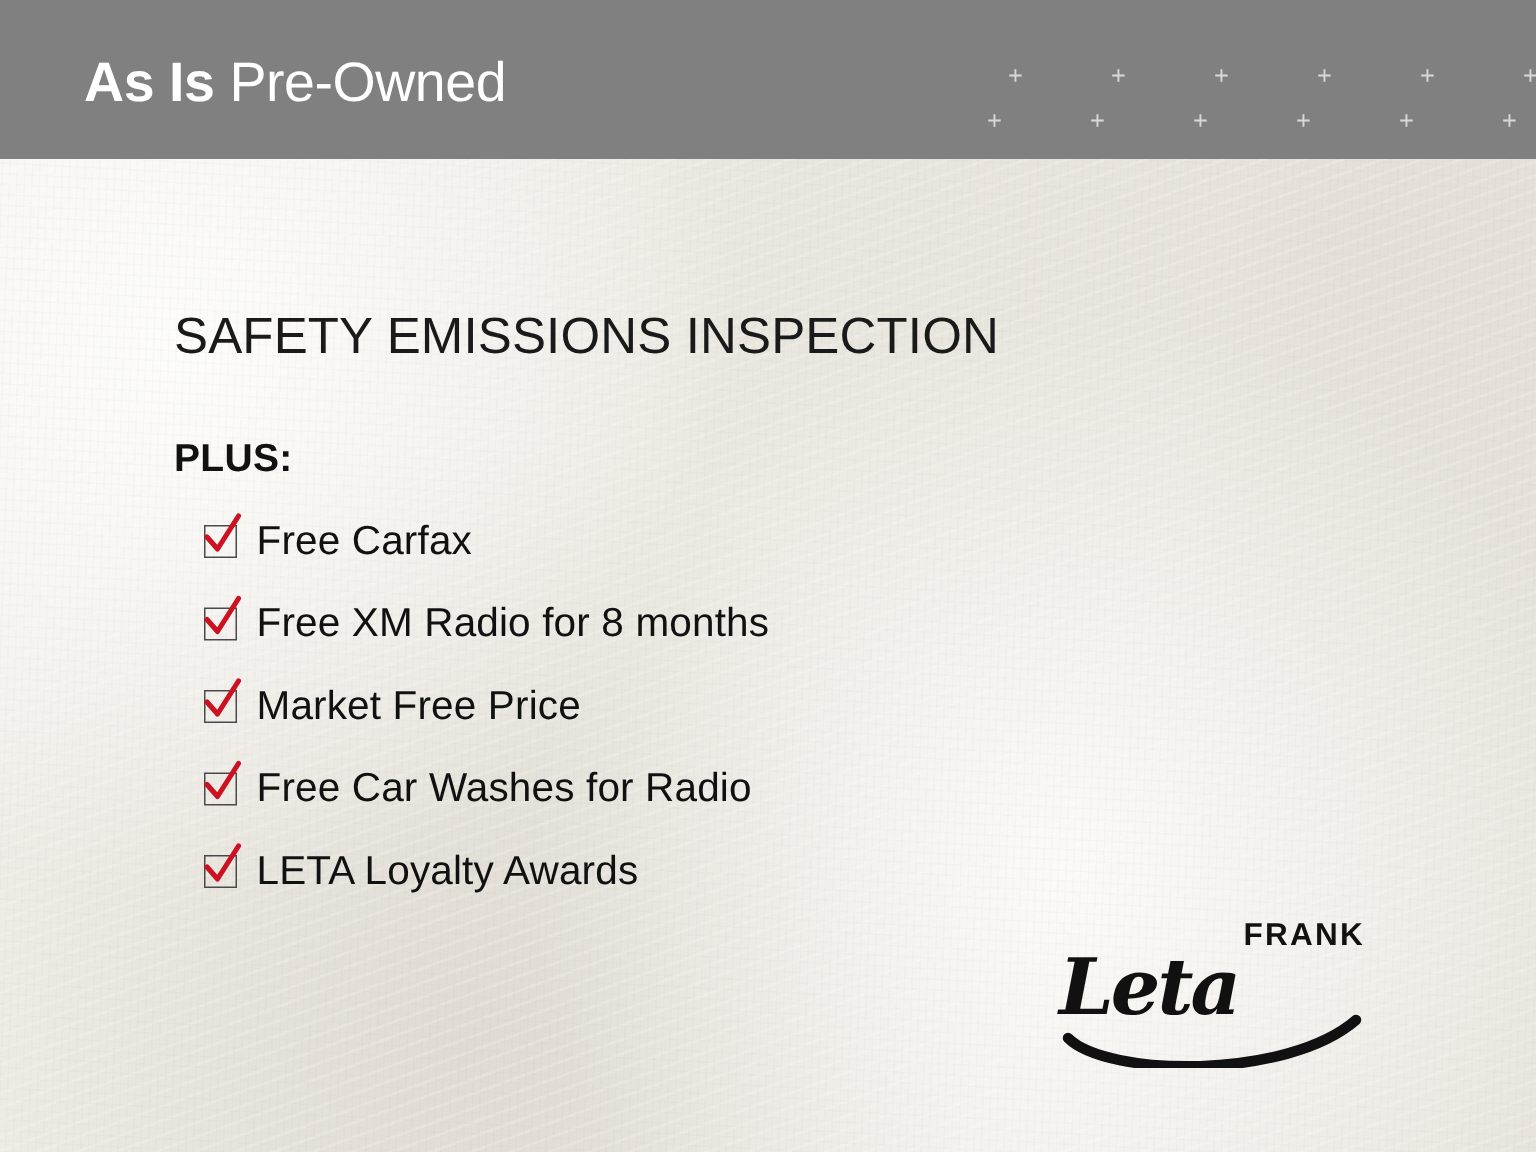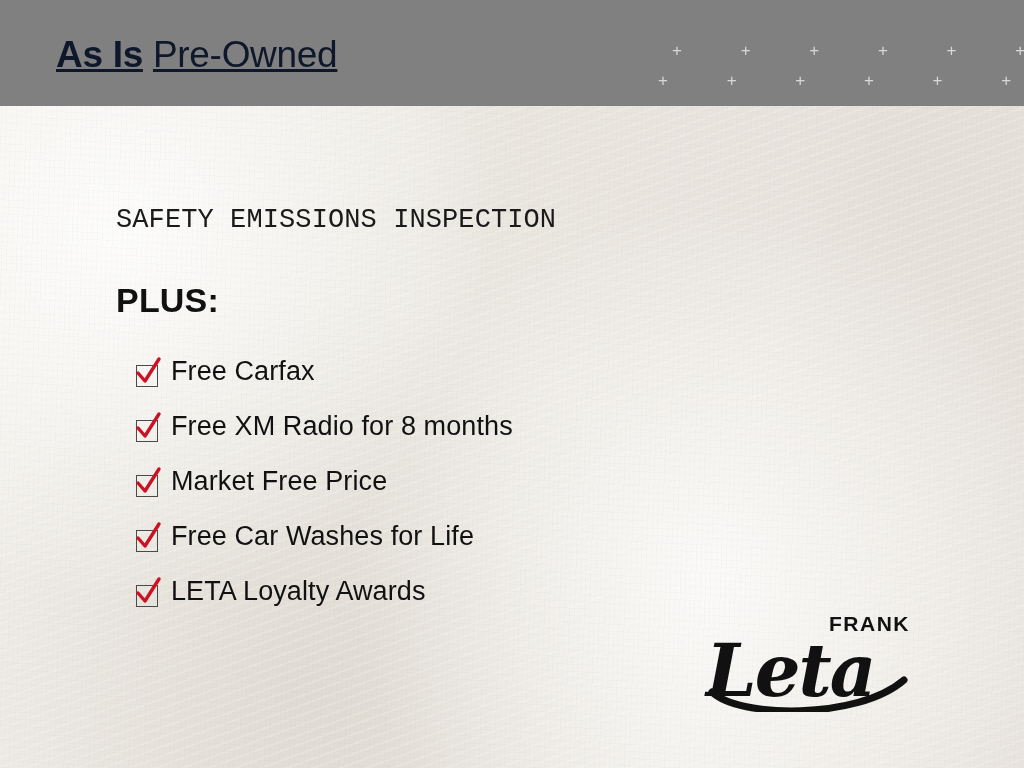--- a/index.html
+++ b/index.html
@@ -42,23 +42,22 @@
     width: 1024px;
     height: 106px;
     background: #808080;
   }
   .header-title {
     position: absolute;
     left: 56px;
     top: 34px;
     font-size: 37px;
     letter-spacing: -0.3px;
-    color: #0f172a;
+    color: #ffffff;
     white-space: nowrap;
-    text-decoration: underline;
   }
   .header-title .strong {
     font-weight: bold;
   }
   .header-title .light {
     font-weight: normal;
     margin-left: 10px;
   }
   .plus-pattern {
     position: absolute;
@@ -77,41 +76,40 @@
     display: block;
     margin-left: -14px;
   }
   .content {
     position: absolute;
     left: 116px;
     top: 205px;
     width: 800px;
   }
   .subheading {
-    font-size: 27px;
+    font-size: 34px;
     color: #1a1a1a;
     letter-spacing: 0.1px;
     margin: 0 0 46px 0;
-    font-family: Liberation Mono, monospace;
   }
   .plus-label {
-    font-size: 34px;
+    font-size: 26px;
     font-weight: bold;
     color: #111111;
     letter-spacing: 0.2px;
     margin: 0 0 12px 0;
   }
   .perk-list {
     list-style: none;
     margin: 0;
     padding: 0 0 0 20px;
   }
   .perk-item {
     display: flex;
-    align-items: flex-end;
+    align-items: center;
     height: 55px;
   }
   .checkbox {
     position: relative;
     width: 20px;
     height: 20px;
     border: 1.5px solid #4a4a4a;
     background: transparent;
     margin-right: 13px;
     flex: 0 0 auto;
@@ -145,21 +143,21 @@
     font-weight: bold;
     letter-spacing: 1.5px;
   }
   .logo-leta {
     position: absolute;
     left: 0;
     top: 18px;
     font-family: "DejaVu Serif", serif;
     font-style: italic;
     font-weight: bold;
-    font-size: 72px;
+    font-size: 52px;
     letter-spacing: -2px;
   }
   .logo-swoosh {
     position: absolute;
     left: 2px;
     top: 36px;
     width: 200px;
     height: 66px;
   }
 </style>
@@ -207,21 +205,21 @@
             </svg>
         </span>
         <span class="perk-text">Market Free Price</span>
       </li>
       <li class="perk-item">
         <span class="checkbox">
           <svg viewBox="0 0 30 32" aria-hidden="true">
               <path d="M5 17 L12 25 L26 3" fill="none" stroke="#cc1122" stroke-width="3.4" stroke-linecap="round" stroke-linejoin="round"></path>
             </svg>
         </span>
-        <span class="perk-text">Free Car Washes for Life</span>
+        <span class="perk-text">Free Car Washes for Radio</span>
       </li>
       <li class="perk-item">
         <span class="checkbox">
           <svg viewBox="0 0 30 32" aria-hidden="true">
               <path d="M5 17 L12 25 L26 3" fill="none" stroke="#cc1122" stroke-width="3.4" stroke-linecap="round" stroke-linejoin="round"></path>
             </svg>
         </span>
         <span class="perk-text">LETA Loyalty Awards</span>
       </li>
     </ul>

